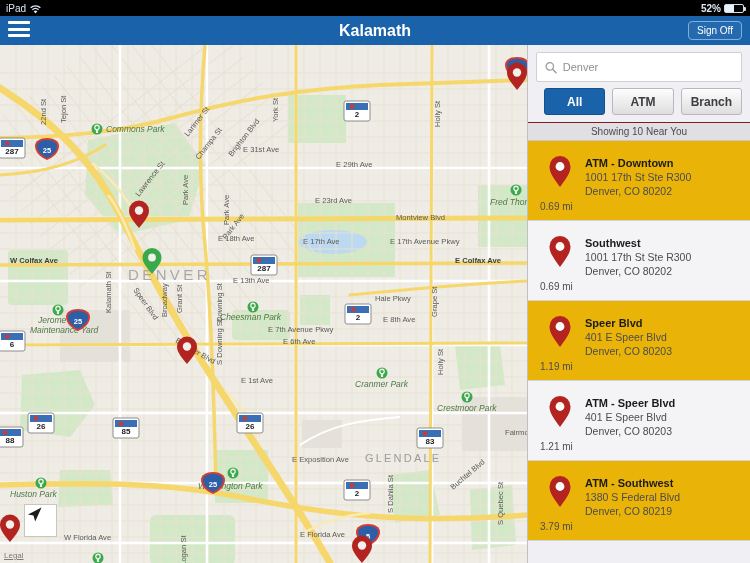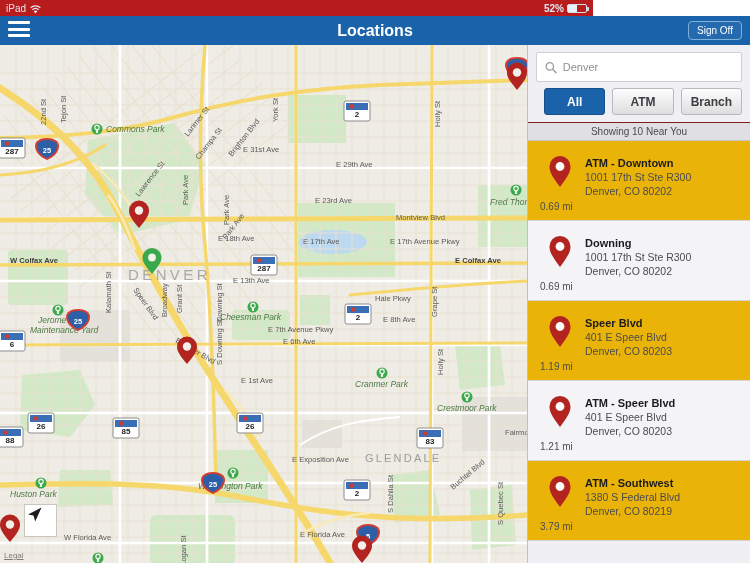--- a/index.html
+++ b/index.html
@@ -5,22 +5,22 @@
   * { box-sizing: border-box; margin: 0; padding: 0; }
   html, body {
     width: 750px; height: 563px;
     font-family: "Liberation Sans", sans-serif;
     overflow: hidden; background: #fff;
   }
   #app { position: relative; width: 750px; height: 563px; }
 
   
   .statusbar {
-    position: absolute; top: 0; left: 0; width: 593px; height: 16px;
-    background: #b91c1c; color: #dce8f3;
+    position: absolute; top: 0; left: 0; width: 750px; height: 16px;
+    background: #000000; color: #dce8f3;
     font-size: 10px; display: flex; align-items: center;
   }
   .sb-left { position: absolute; left: 6px; display: flex; align-items: center; gap: 4px; }
   .sb-center { position: absolute; left: 0; width: 100%; text-align: center; font-weight: bold; color: #eaf2fa; margin-top: 40px; }
   .sb-right { position: absolute; right: 6px; display: flex; align-items: center; gap: 3px; font-weight: bold; }
   .wifi-ico { display: inline-block; width: 11px; height: 9px; position: relative; top: 1px; }
   .batt { display: inline-block; width: 20px; height: 9px; border: 1px solid #cfe0ef; border-radius: 2px; position: relative; }
   .batt::after { content: ""; position: absolute; right: -3px; top: 2.5px; width: 2px; height: 4px; background: #cfe0ef; border-radius: 0 1px 1px 0; }
   .batt > i { display: block; height: 100%; width: 52%; background: #e8f1f9; }
 
@@ -117,21 +117,21 @@
         </span>
     </div>
   </div>
 
   <div class="navbar">
     <div class="hamburger">
       <span></span>
         <span></span>
         <span></span>
     </div>
-    <div class="nav-title">Locations</div>
+    <div class="nav-title">Kalamath</div>
     <div class="signoff">Sign Off</div>
   </div>
 
   <div class="map">
     <svg width="527" height="518" viewBox="0 0 527 518">
       <defs>
         <g id="shieldState">
           <rect x="-13" y="-10" width="26" height="20" rx="2" fill="#fff" stroke="#8d8d8d"></rect>
           <rect x="-11" y="-8" width="22" height="7" fill="#3a6fb5"></rect>
           <circle cx="-5" cy="-4.5" r="2.2" fill="#d03a2e"></circle>
@@ -525,21 +525,21 @@
       </div>
 
       <div class="row alt">
         <div class="pin-wrap">
           <svg width="24" height="33" viewBox="0 0 24 33">
             <path d="M12 32 C4 21 1.5 17 1.5 11.5 A10.5 10.5 0 0 1 22.5 11.5 C22.5 17 20 21 12 32Z" fill="#b32420"></path>
             <circle cx="12" cy="11.5" r="4.4" fill="#fff"></circle>
           </svg>
         </div>
         <div class="row-txt">
-          <div class="r-name">Downing</div>
+          <div class="r-name">Southwest</div>
           <div class="r-addr">1001 17th St Ste R300</div>
           <div class="r-addr">Denver, CO 80202</div>
         </div>
         <div class="r-dist">0.69 mi</div>
       </div>
 
       <div class="row">
         <div class="pin-wrap">
           <svg width="24" height="33" viewBox="0 0 24 33">
             <path d="M12 32 C4 21 1.5 17 1.5 11.5 A10.5 10.5 0 0 1 22.5 11.5 C22.5 17 20 21 12 32Z" fill="#b32420"></path>

